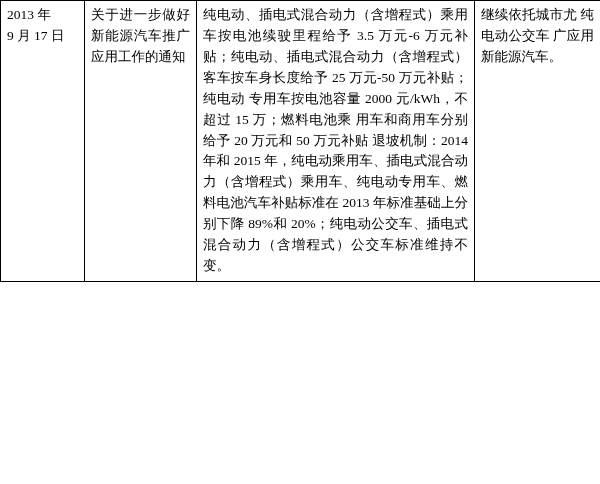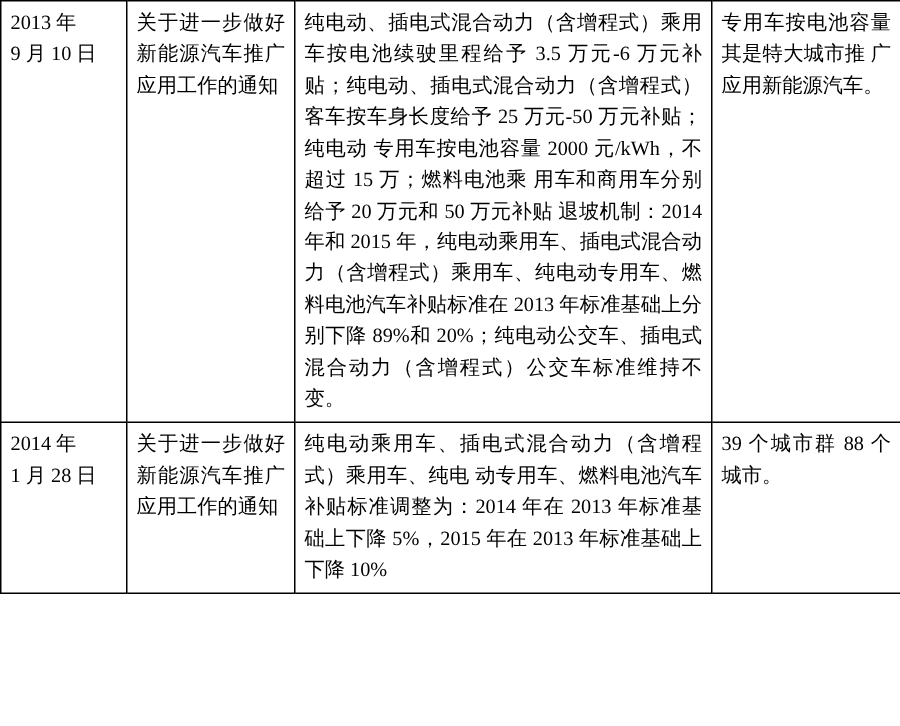--- a/index.html
+++ b/index.html
@@ -68,30 +68,21 @@
     <colgroup>
       <col class="c-date">
       <col class="c-title">
       <col class="c-content">
       <col class="c-effect">
     </colgroup>
     <tbody>
       <tr class="row-1">
         <td class="date-cell">
           <span class="line spread">2013 年</span>
-          <span class="line">9 月 10 日</span>
+          <span class="line">9 月 17 日</span>
         </td>
         <td class="title-cell">关于进一步做好新能源汽车推广应用工作的通知</td>
         <td class="content-cell">纯电动、插电式混合动力（含增程式）乘用车按电池续驶里程给予 3.5 万元-6 万元补贴；纯电动、插电式混合动力（含增程式）客车按车身长度给予 25 万元-50 万元补贴；纯电动 专用车按电池容量 2000 元/kWh，不超过 15 万；燃料电池乘 用车和商用车分别给予 20 万元和 50 万元补贴 退坡机制：2014 年和 2015 年，纯电动乘用车、插电式混合动 力（含增程式）乘用车、纯电动专用车、燃料电池汽车补贴标准在 2013 年标准基础上分别下降 89%和 20%；纯电动公交车、插电式混合动力（含增程式）公交车标准维持不变。</td>
-        <td class="effect-cell">专用车按电池容量 其是特大城市推 广应用新能源汽车。</td>
-      </tr>
-      <tr class="row-2">
-        <td class="date-cell">
-          <span class="line spread">2014 年</span>
-          <span class="line spread">1 月 28 日</span>
-        </td>
-        <td class="title-cell">关于进一步做好新能源汽车推广应用工作的通知</td>
-        <td class="content-cell">纯电动乘用车、插电式混合动力（含增程式）乘用车、纯电 动专用车、燃料电池汽车补贴标准调整为：2014 年在 2013 年标准基础上下降 5%，2015 年在 2013 年标准基础上下降 10%</td>
-        <td class="effect-cell">39 个城市群 88 个 城市。</td>
+        <td class="effect-cell">继续依托城市尤 纯电动公交车 广应用新能源汽车。</td>
       </tr>
     </tbody>
   </table>
 </div>
 
 </body></html>

